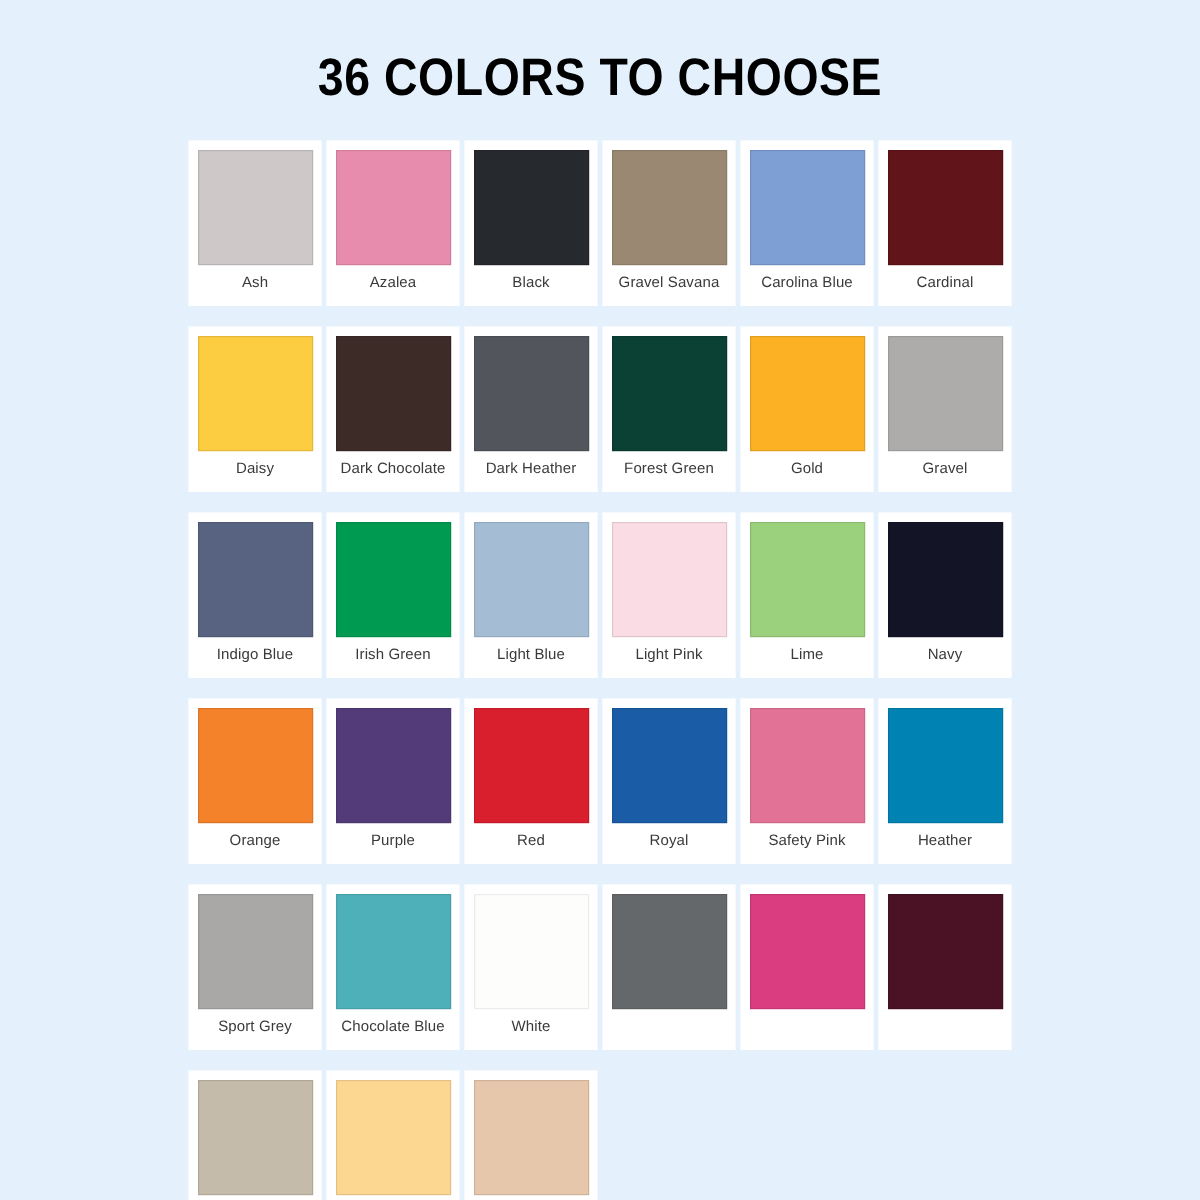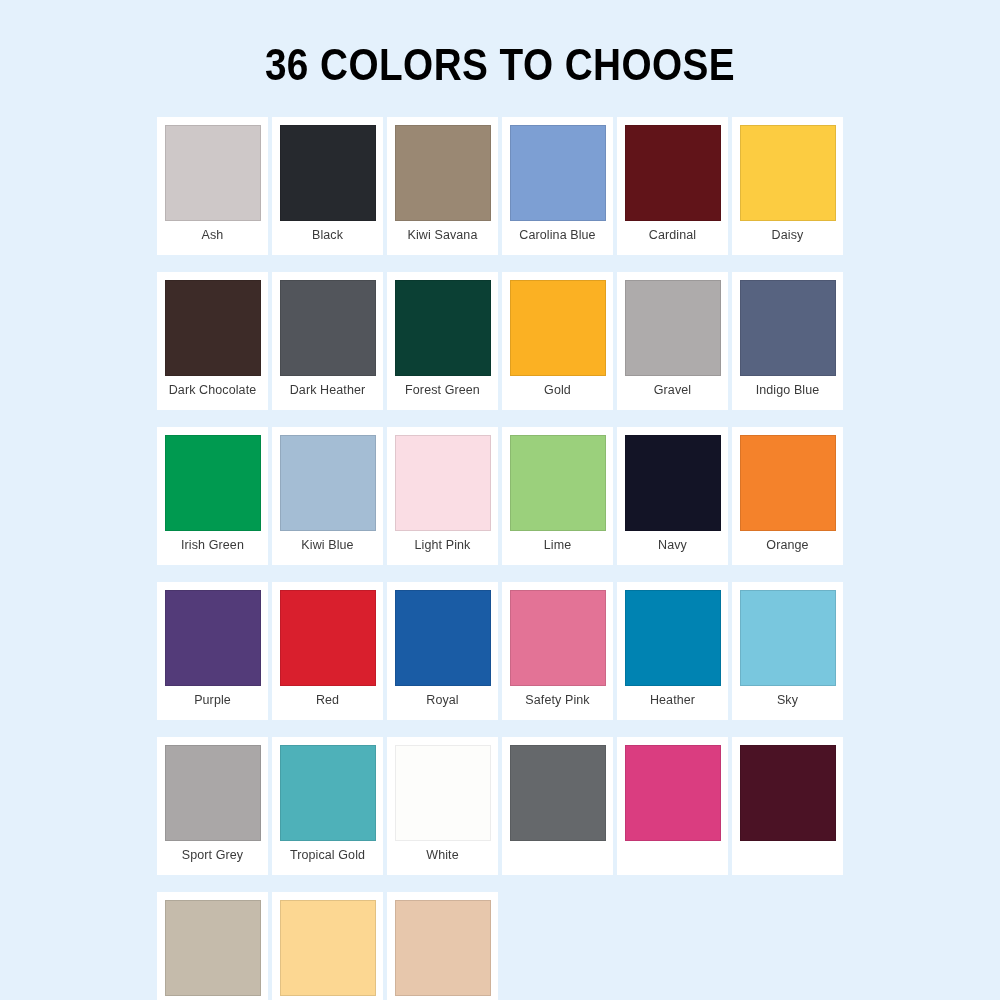--- a/index.html
+++ b/index.html
@@ -78,26 +78,30 @@
 <div id="page">
 
   <h1 id="title">36 COLORS TO CHOOSE</h1>
 
   <div id="grid">
       <div class="swatch-card">
         <div class="chip" style="background-color: rgb(206, 200, 200);"></div>
         <div class="swatch-label">Ash</div>
       </div>
       <div class="swatch-card">
+        <div class="chip" style="background-color: rgb(232, 140, 174);"></div>
+        <div class="swatch-label">Azalea</div>
+      </div>
+      <div class="swatch-card">
         <div class="chip" style="background-color: rgb(38, 41, 46);"></div>
         <div class="swatch-label">Black</div>
       </div>
       <div class="swatch-card">
         <div class="chip" style="background-color: rgb(154, 136, 115);"></div>
-        <div class="swatch-label">Kiwi Savana</div>
+        <div class="swatch-label">Gravel Savana</div>
       </div>
       <div class="swatch-card">
         <div class="chip" style="background-color: rgb(125, 159, 211);"></div>
         <div class="swatch-label">Carolina Blue</div>
       </div>
       <div class="swatch-card">
         <div class="chip" style="background-color: rgb(97, 20, 25);"></div>
         <div class="swatch-label">Cardinal</div>
       </div>
       <div class="swatch-card">
@@ -127,21 +131,21 @@
       <div class="swatch-card">
         <div class="chip" style="background-color: rgb(87, 99, 128);"></div>
         <div class="swatch-label">Indigo Blue</div>
       </div>
       <div class="swatch-card">
         <div class="chip" style="background-color: rgb(0, 154, 80);"></div>
         <div class="swatch-label">Irish Green</div>
       </div>
       <div class="swatch-card">
         <div class="chip" style="background-color: rgb(164, 189, 212);"></div>
-        <div class="swatch-label">Kiwi Blue</div>
+        <div class="swatch-label">Light Blue</div>
       </div>
       <div class="swatch-card">
         <div class="chip" style="background-color: rgb(250, 221, 228);"></div>
         <div class="swatch-label">Light Pink</div>
       </div>
       <div class="swatch-card">
         <div class="chip" style="background-color: rgb(155, 208, 124);"></div>
         <div class="swatch-label">Lime</div>
       </div>
       <div class="swatch-card">
@@ -166,30 +170,26 @@
       </div>
       <div class="swatch-card">
         <div class="chip" style="background-color: rgb(227, 115, 150);"></div>
         <div class="swatch-label">Safety Pink</div>
       </div>
       <div class="swatch-card">
         <div class="chip" style="background-color: rgb(0, 131, 178);"></div>
         <div class="swatch-label">Heather</div>
       </div>
       <div class="swatch-card">
-        <div class="chip" style="background-color: rgb(121, 199, 222);"></div>
-        <div class="swatch-label">Sky</div>
-      </div>
-      <div class="swatch-card">
         <div class="chip" style="background-color: rgb(170, 167, 167);"></div>
         <div class="swatch-label">Sport Grey</div>
       </div>
       <div class="swatch-card">
         <div class="chip" style="background-color: rgb(78, 177, 185);"></div>
-        <div class="swatch-label">Tropical Gold</div>
+        <div class="swatch-label">Chocolate Blue</div>
       </div>
       <div class="swatch-card">
         <div class="chip lightborder" style="background-color: rgb(253, 253, 251);"></div>
         <div class="swatch-label">White</div>
       </div>
       <div class="swatch-card">
         <div class="chip" style="background-color: rgb(101, 104, 107);"></div>
       </div>
       <div class="swatch-card">
         <div class="chip" style="background-color: rgb(218, 61, 128);"></div>

